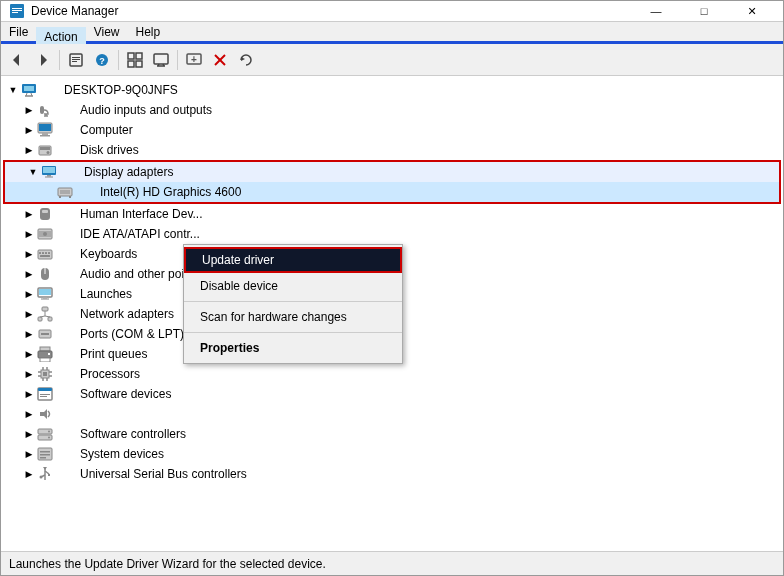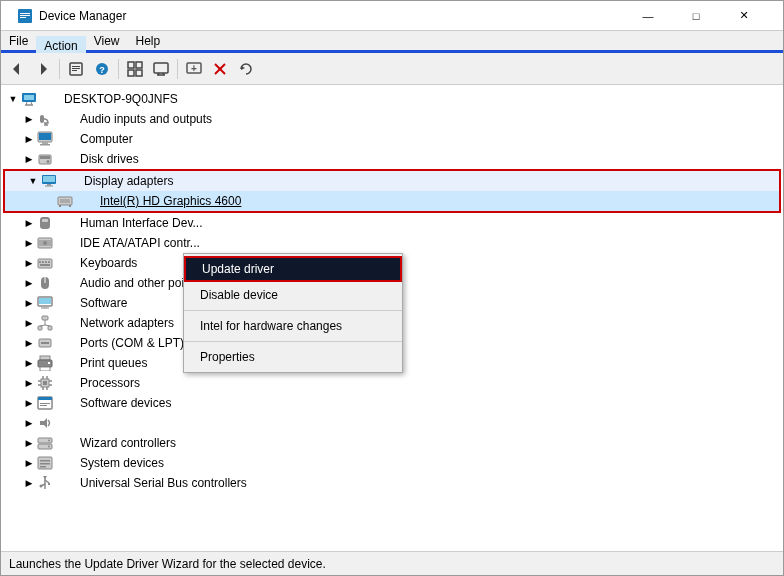--- a/index.html
+++ b/index.html
@@ -14,24 +14,24 @@
     .window {
       width: 784px;
       height: 576px;
       background: #f0f0f0;
       border: 1px solid #999;
       display: flex;
       flex-direction: column;
     }
     .title-bar {
       background: #fff;
-      height: 30px;
-      display: flex;
-      align-items: center;
-      padding: 0 16px;
+      height: 21px;
+      display: flex;
+      align-items: center;
+      padding: 0 8px;
       border-bottom: 1px solid #ccc;
       justify-content: space-between;
     }
     .title-bar-left {
       display: flex;
       align-items: center;
       gap: 6px;
     }
     .title-icon {
       width: 16px;
@@ -135,21 +135,21 @@
       flex-shrink: 0;
       display: inline-flex;
       align-items: center;
       justify-content: center;
     }
     .tree-label {
       font-size: 12px;
       margin-left: 24px;
     }
     .indent-1 { padding-left: 20px; }
-    .indent-2 { padding-left: 36px; text-decoration: underline; }
+    .indent-2 { padding-left: 36px; }
     .status-bar {
       height: 24px;
       background: #f0f0f0;
       border-top: 1px solid #ccc;
       display: flex;
       align-items: center;
       padding: 0 8px;
       font-size: 12px;
     }
     
@@ -170,21 +170,21 @@
       align-items: center;
       padding: 0 16px;
       cursor: pointer;
       font-size: 12px;
     }
     .ctx-item.highlighted {
       background: #0f172a;
       color: #fff;
       border: 2px solid #cc0000;
     }
-    .ctx-item.bold { font-weight: normal; }
+    .ctx-item.bold { font-weight: bold; }
     .ctx-separator {
       height: 1px;
       background: #ccc;
       margin: 2px 0;
     }
   </style>
 </head>
 <body>
 
 <div class="window">
@@ -422,21 +422,21 @@
       <div class="tree-item indent-1">
         <span class="expand-btn">▶</span>
         <span class="tree-icon">
           <svg width="16" height="16" viewBox="0 0 16 16">
             <rect x="1" y="2" width="14" height="9" rx="1" fill="none" stroke="#888" stroke-width="1.5"></rect>
             <rect x="2" y="3" width="12" height="6" fill="#87ceeb"></rect>
             <rect x="6" y="11" width="4" height="1.5" fill="#aaa"></rect>
             <rect x="4" y="12.5" width="8" height="1" fill="#888"></rect>
           </svg>
         </span>
-        <span class="tree-label">Software</span>
+        <span class="tree-label">Launches</span>
       </div>
 
       <div class="tree-item indent-1">
         <span class="expand-btn">▶</span>
         <span class="tree-icon">
           <svg width="16" height="16" viewBox="0 0 16 16">
             <rect x="5" y="1" width="6" height="4" rx="1" fill="#ccc" stroke="#888"></rect>
             <rect x="1" y="11" width="4" height="4" rx="1" fill="#ccc" stroke="#888"></rect>
             <rect x="11" y="11" width="4" height="4" rx="1" fill="#ccc" stroke="#888"></rect>
             <line x1="8" y1="5" x2="8" y2="10" stroke="#888" stroke-width="1"></line>
@@ -516,21 +516,21 @@
       <div class="tree-item indent-1">
         <span class="expand-btn">▶</span>
         <span class="tree-icon">
           <svg width="16" height="16" viewBox="0 0 16 16">
             <rect x="1" y="3" width="14" height="5" rx="1" fill="#ccc" stroke="#888"></rect>
             <rect x="1" y="9" width="14" height="5" rx="1" fill="#ccc" stroke="#888"></rect>
             <circle cx="12" cy="5.5" r="1" fill="#888"></circle>
             <circle cx="12" cy="11.5" r="1" fill="#888"></circle>
           </svg>
         </span>
-        <span class="tree-label">Wizard controllers</span>
+        <span class="tree-label">Software controllers</span>
       </div>
 
       <div class="tree-item indent-1">
         <span class="expand-btn">▶</span>
         <span class="tree-icon">
           <svg width="16" height="16" viewBox="0 0 16 16">
             <rect x="1" y="2" width="14" height="12" rx="1" fill="#ccc" stroke="#888"></rect>
             <rect x="3" y="5" width="10" height="1.5" fill="#888"></rect>
             <rect x="3" y="8" width="10" height="1.5" fill="#888"></rect>
             <rect x="3" y="11" width="6" height="1.5" fill="#888"></rect>
@@ -556,21 +556,21 @@
 
       <div class="context-menu">
         <div class="ctx-item highlighted">
           <span>Update driver</span>
         </div>
         <div class="ctx-item">
           <span>Disable device</span>
         </div>
         <div class="ctx-separator"></div>
         <div class="ctx-item">
-          <span>Intel for hardware changes</span>
+          <span>Scan for hardware changes</span>
         </div>
         <div class="ctx-separator"></div>
         <div class="ctx-item bold">
           <span>Properties</span>
         </div>
       </div>
     </div>
   </div>
 
   <div class="status-bar">

